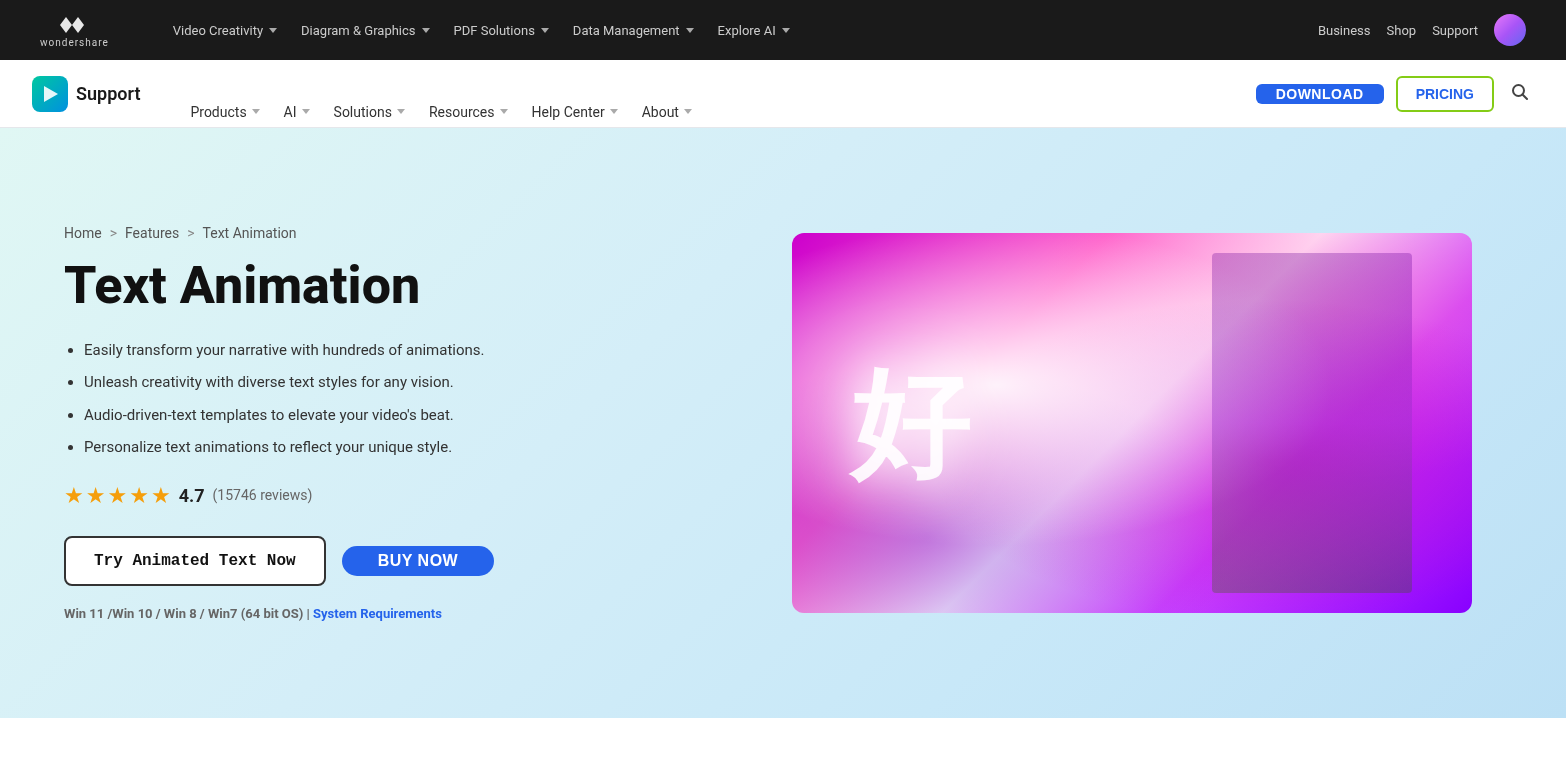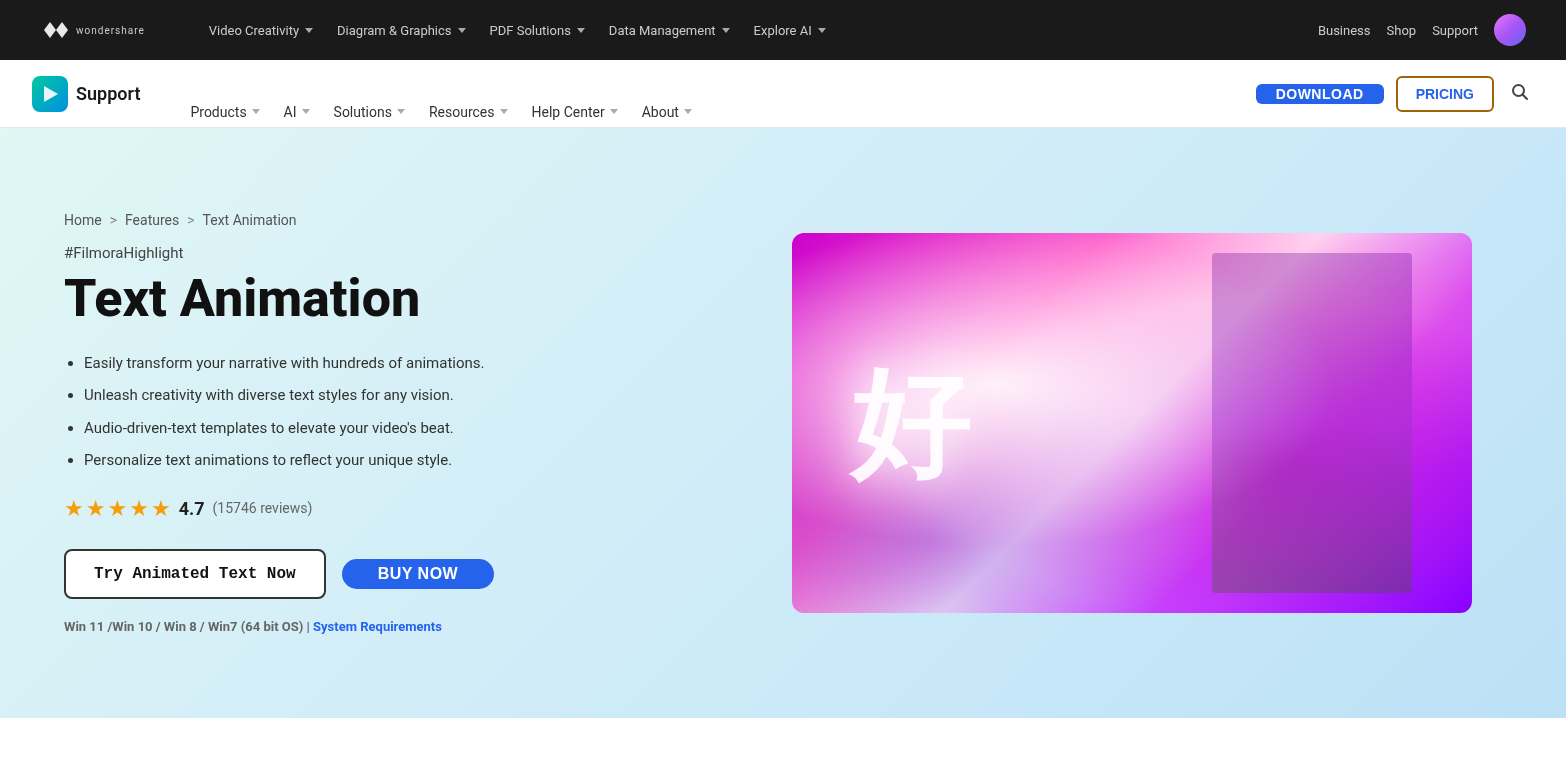--- a/index.html
+++ b/index.html
@@ -10,21 +10,21 @@
       background: #1a1a1a;
       color: #fff;
       display: flex;
       align-items: center;
       padding: 0 40px;
       height: 60px;
       gap: 32px;
     }
     .top-nav .logo {
       display: flex;
-      flex-direction: row;
+      flex-direction: column;
       align-items: center;
       margin-right: 24px;
     }
     .logo-icon {
       width: 36px;
       height: 24px;
     }
     .logo-text {
       font-size: 10px;
       color: #ccc;
@@ -144,21 +144,21 @@
       padding: 2px 20px;
       border-radius: 6px;
       font-size: 14px;
       font-weight: 600;
       cursor: pointer;
       letter-spacing: 0.5px;
     }
     .btn-pricing {
       background: #fff;
       color: #2563eb;
-      border: 2px solid #a16207;
+      border: 2px solid #84cc16;
       padding: 8px 18px;
       border-radius: 6px;
       font-size: 14px;
       font-weight: 600;
       cursor: pointer;
     }
     .search-icon-wrap {
       cursor: pointer;
       padding: 4px;
       color: #555;
@@ -406,21 +406,20 @@
 
 <section class="hero">
   <div class="hero-content">
     <div class="breadcrumb">
       <span>Home</span>
       <span class="breadcrumb-sep">&gt;</span>
       <span>Features</span>
       <span class="breadcrumb-sep">&gt;</span>
       <span>Text Animation</span>
     </div>
-    <div class="hashtag">#FilmoraHighlight</div>
     <h1 class="hero-title">Text Animation</h1>
     <ul class="hero-bullets">
       <li>Easily transform your narrative with hundreds of animations.</li>
       <li>Unleash creativity with diverse text styles for any vision.</li>
       <li>Audio-driven-text templates to elevate your video's beat.</li>
       <li>Personalize text animations to reflect your unique style.</li>
     </ul>
     <div class="rating-row">
       <div class="stars">
         <span class="star star-full">★</span>

